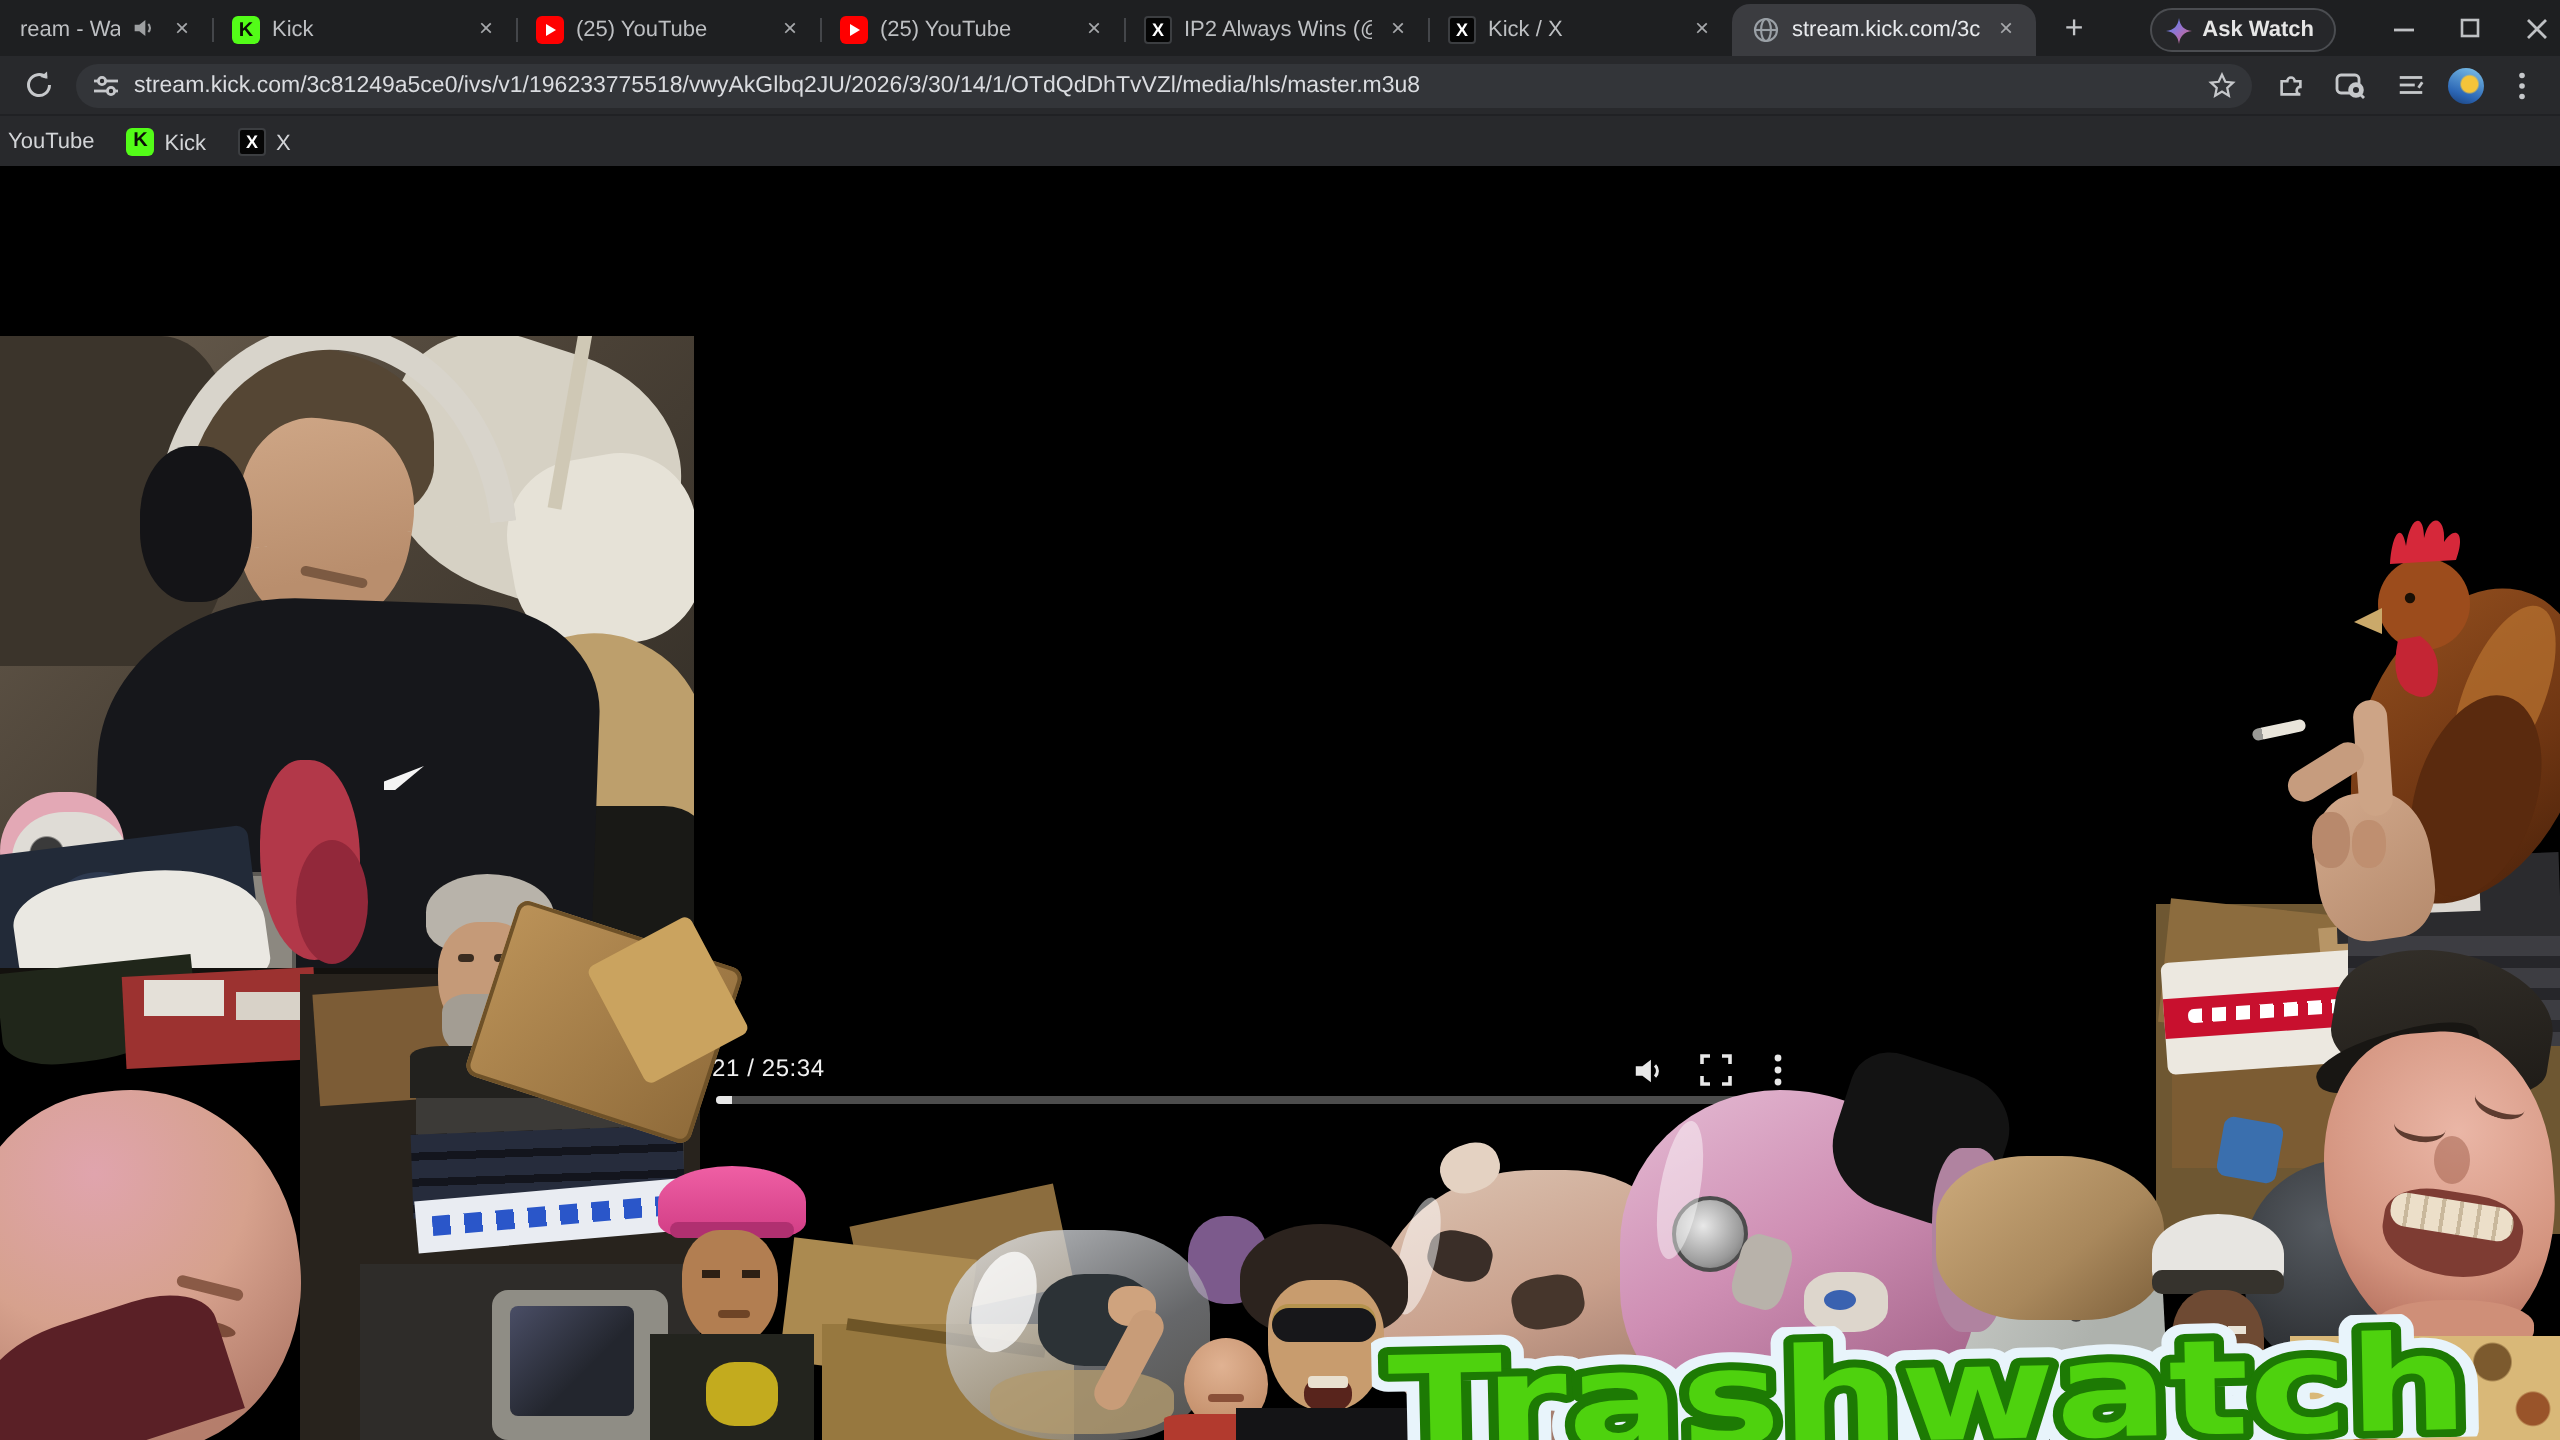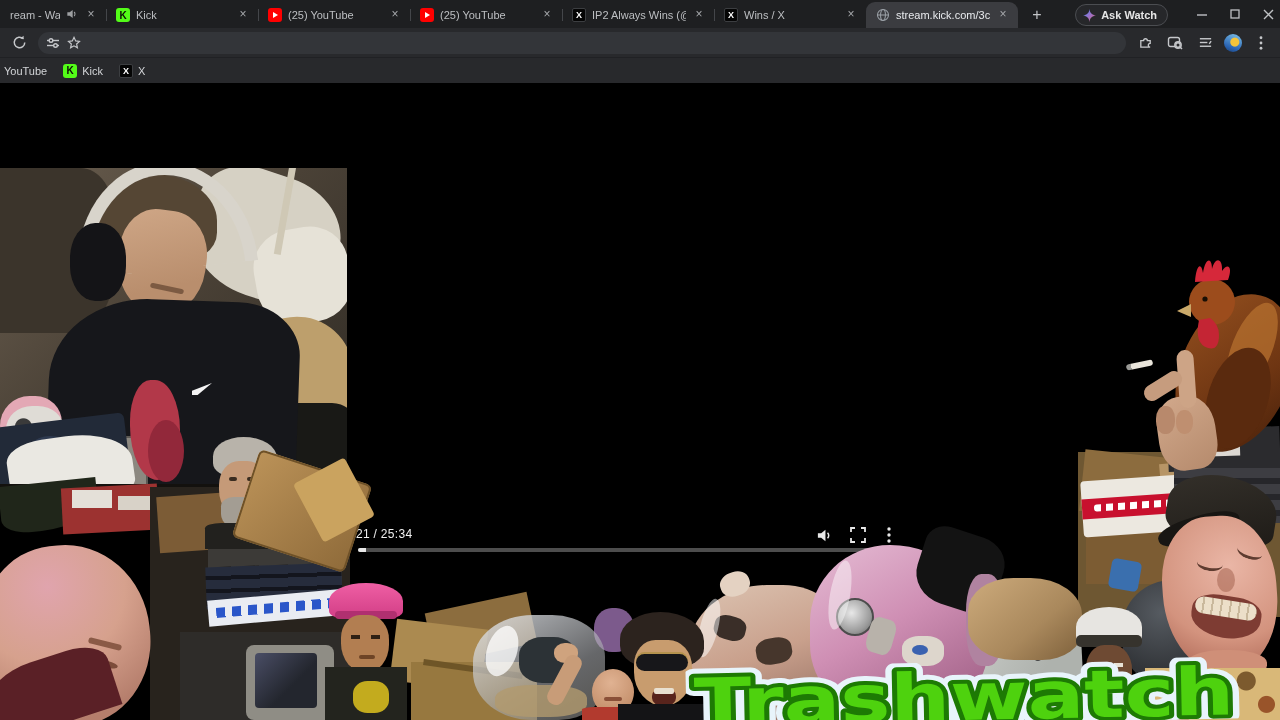--- a/index.html
+++ b/index.html
@@ -28,21 +28,21 @@
   #wincontrols svg{display:block}
   #toolbar{height:29px;background:#28292c;display:flex;align-items:center;padding:0 8px;gap:8px;box-sizing:border-box;}
   .tbtn{width:22px;height:22px;display:flex;align-items:center;justify-content:center;flex:0 0 auto;border-radius:50%;}
   #omnibox{flex:1 1 auto;height:22px;background:#333539;border-radius:12px;display:flex;align-items:center;
       padding:0 8px;gap:7px;min-width:0;}
   #url-text{color:#dadce0;font-size:11.5px;white-space:nowrap;overflow:hidden;flex:1 1 auto;}
   #avatar{width:18px;height:18px;border-radius:50%;flex:0 0 auto;
       background:radial-gradient(circle at 60% 45%,#f4c43a 0 4px,rgba(0,0,0,0) 5px),linear-gradient(200deg,#7ec3ea,#2b66b5 70%,#1b3f77);}
   #bookmarks{height:25px;background:#28292c;display:flex;align-items:center;padding:0 4px;gap:16px;
       color:#d2d4d7;font-size:11px;border-top:1px solid #202124;}
-  .bm{display:flex;align-items:center;gap:5px;}
+  .bm{display:flex;align-items:flex-end;gap:5px;}
   
   #time{left:356px;top:527px;color:#f0f0f0;font-size:12px;z-index:4;letter-spacing:.3px;}
   #seekbar{left:358px;top:548px;width:540px;height:4px;background:#4d4d4d;border-radius:2px;z-index:4;}
   #seekfill{height:100%;background:#e8e8e8;border-radius:2px 0 0 2px;width:2%;}
   .pbtn{z-index:4;}
   
   .fig{position:absolute;}
   .fig *{position:absolute;}
 </style>
 </head>
@@ -78,21 +78,21 @@
           <span class="tab-title">(25) YouTube</span>
           <span class="tab-close">×</span>
         </div>
         <div class="tab" style="width: 152px;">
           <span class="fav xx">X</span>
           <span class="tab-title">IP2 Always Wins (@Ip2Alwa</span>
           <span class="tab-close">×</span>
         </div>
         <div class="tab" style="width: 152px;">
           <span class="fav xx">X</span>
-          <span class="tab-title">Wins / X</span>
+          <span class="tab-title">Kick / X</span>
           <span class="tab-close">×</span>
         </div>
         <div class="tab active" style="width: 152px;">
           <span class="fav">
             <svg width="14" height="14" viewBox="0 0 16 16" fill="none" stroke="#9aa0a6" stroke-width="1.2">
               <circle cx="8" cy="8" r="6.3"></circle>
               <ellipse cx="8" cy="8" rx="2.8" ry="6.3"></ellipse>
               <line x1="1.7" y1="8" x2="14.3" y2="8"></line>
             </svg>
           </span>
@@ -144,20 +144,21 @@
     </span>
     <div id="omnibox">
       <span style="display:flex">
         <svg width="14" height="14" viewBox="0 0 14 14" stroke="#c6c8cb" stroke-width="1.4">
           <line x1="1" y1="4.5" x2="13" y2="4.5"></line>
             <circle cx="5" cy="4.5" r="1.8" fill="#28292c"></circle>
           <line x1="1" y1="9.5" x2="13" y2="9.5"></line>
             <circle cx="9.5" cy="9.5" r="1.8" fill="#28292c"></circle>
           </svg>
       </span>
+      <span id="url-text">stream.kick.com/3c81249a5ce0/ivs/v1/196233775518/vwyAkGlbq2JU/2026/3/30/14/1/OTdQdDhTvVZl/media/hls/master.m3u8</span>
       <span style="display:flex">
         <svg width="14" height="14" viewBox="0 0 16 16">
             <path d="M8 1.5 L9.9 5.6 14.3 6.1 11 9.1 11.9 13.5 8 11.2 4.1 13.5 5 9.1 1.7 6.1 6.1 5.6Z" fill="none" stroke="#c6c8cb" stroke-width="1.3"></path>
           </svg>
       </span>
     </div>
     <span class="tbtn">
       <svg width="15" height="15" viewBox="0 0 16 16" fill="none" stroke="#c6c8cb" stroke-width="1.4">
         <path d="M3 6 h3 a2 2 0 1 1 4 0 h3 v3 a2 2 0 1 0 0 4 v0 H3 Z"></path>
         </svg>

